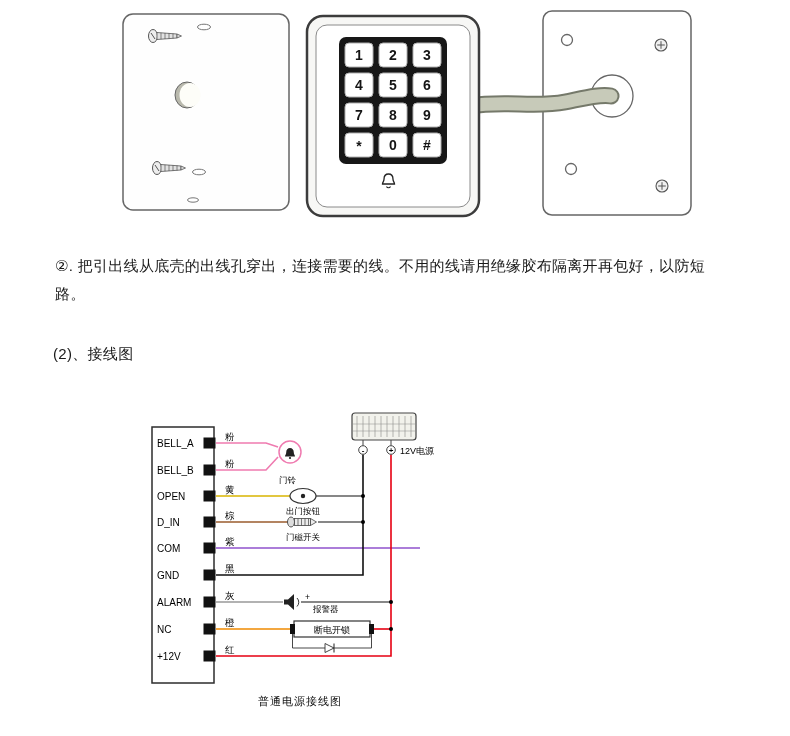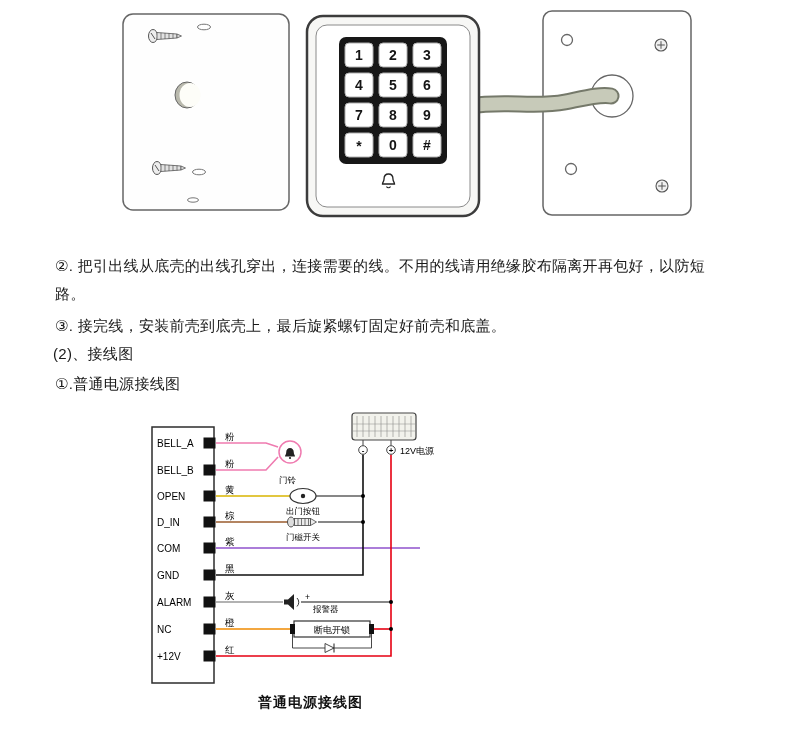--- a/index.html
+++ b/index.html
@@ -1,20 +1,20 @@
 <!DOCTYPE html>
 <html><head>
 <meta charset="utf-8">
 <style>
   html,body{margin:0;padding:0;background:#fff;}
   .page{position:relative;width:790px;height:736px;background:#fff;overflow:hidden;
         font-family:"Liberation Sans","DejaVu Sans",sans-serif;}
   .art{position:absolute;left:0;top:0;}
   .para{position:absolute;font-size:15px;line-height:28px;color:#1a1a1a;letter-spacing:0.3px;}
-  .caption{position:absolute;font-size:14px;font-weight:bold;color:#111;letter-spacing:1px;}
+  .caption{position:absolute;font-size:11px;font-weight:normal;color:#111;letter-spacing:1px;}
   svg text{font-family:"Liberation Sans","DejaVu Sans",sans-serif;}
   .plate{fill:#fefefe;stroke:#666;stroke-width:1.5;}
   .hole{fill:#fff;stroke:#777;stroke-width:1;}
   .hole2{fill:#fff;stroke:#666;stroke-width:1.3;}
   .keycap{fill:#fff;stroke:#b0b0b0;stroke-width:1;}
   .key{font-size:14px;font-weight:bold;fill:#141414;text-anchor:middle;}
   .tl{font-size:10px;fill:#000;}
   .cl{font-size:9.5px;fill:#000;}
   .comp{font-size:8.5px;fill:#000;}
   .pm{font-size:8px;font-weight:bold;fill:#000;text-anchor:middle;}
@@ -205,18 +205,16 @@
         <circle cx="363" cy="450" r="4.3" fill="#fff" stroke="#444" stroke-width="1"></circle>
         <circle cx="391" cy="450" r="4.3" fill="#fff" stroke="#444" stroke-width="1"></circle>
       </g>
       <text class="pm" x="363" y="453">-</text>
       <text class="pm" x="391" y="453">+</text>
       <text class="pw" x="400" y="453.5">12V电源</text>
     </g>
   </svg>
 
   <div class="para" style="left:55px;top:252px;width:655px;">②. 把引出线从底壳的出线孔穿出，连接需要的线。不用的线请用绝缘胶布隔离开再包好，以防短路。</div>
-  <div class="para" style="left:55px;top:312px;width:680px;">③. 接完线，安装前壳到底壳上，最后旋紧螺钉固定好前壳和底盖。</div>
   <div class="para" style="left:53px;top:340px;">(2)、接线图</div>
-  <div class="para" style="left:55px;top:370px;">①.普通电源接线图</div>
   <div class="caption" style="left:258px;top:694px;">普通电源接线图</div>
 
 </div>
 
 </body></html>

